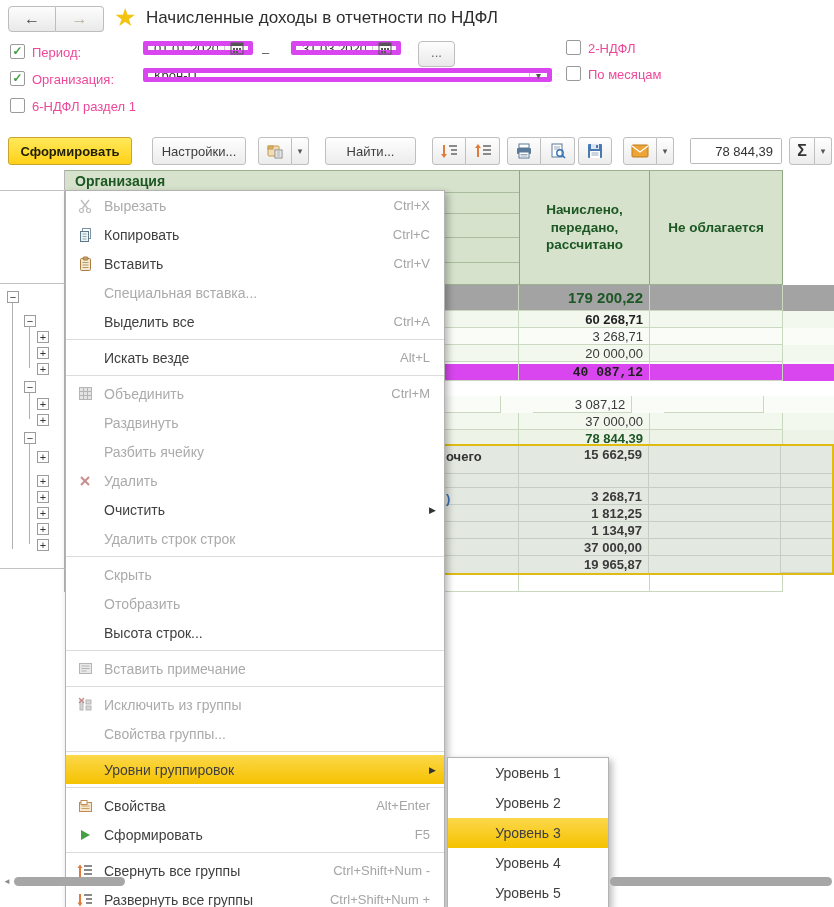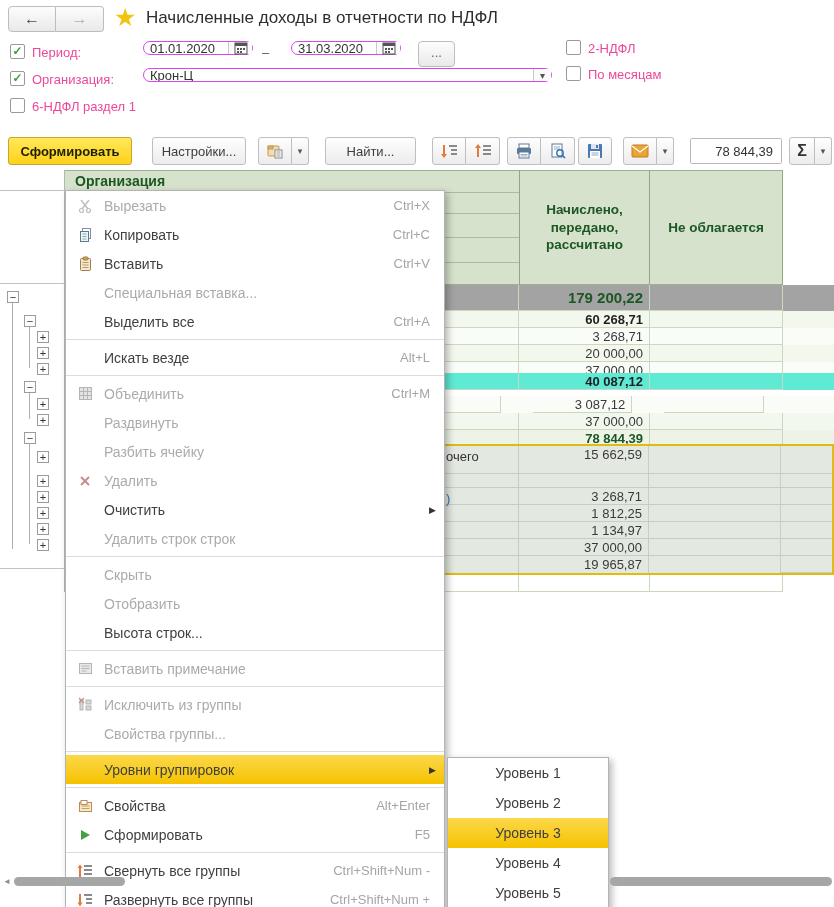--- a/index.html
+++ b/index.html
@@ -14,21 +14,21 @@
   .navbtn.first { border-radius:4px 0 0 4px; }
   .navbtn.last  { border-radius:0 4px 4px 0; border-left:none; color:#b9b09a; }
   .navbtn.first { color:#4a4a4a; }
   .star { position:absolute; left:114px; top:3px; font-size:25px; color:#f2c40f; }
   .pagetitle { position:absolute; left:146px; top:8px; font-size:17px; color:#2e2e2e; }
 
   
   .chk { position:absolute; width:15px; height:15px; border:1px solid #9a9a9a; border-radius:2px; background:#fff;
          font-size:12px; line-height:13px; text-align:center; color:#3e9b3e; font-weight:bold; }
   .lbl { position:absolute; color:#ec4899; }
-  .field { position:absolute; height:14px; border:1px solid #d946ef; border-radius:8px; background:#fff; display:flex; }
+  .field { position:absolute; height:14px; border:5px solid #d946ef; border-radius:2px; background:#fff; display:flex; }
   .field input { border:none; outline:none; flex:1; padding:0 6px; font:inherit; color:#333; background:transparent; min-width:0; }
   .fbtn { width:24px; border-left:1px solid #c9c9c9; display:flex; align-items:center; justify-content:center; background:#fafafa; }
   .combo-arrow { width:18px; border-left:1px solid #c9c9c9; display:flex; align-items:center; justify-content:center;
                  color:#555; font-size:10px; background:#fafafa; }
   .dash { position:absolute; color:#555; }
   .morebtn { position:absolute; width:37px; height:26px; border:1px solid #bdbdbd; border-radius:4px;
              background:linear-gradient(#fdfdfd,#e9e9e9); color:#666; text-align:center; line-height:22px; }
 
   
   .tb { position:absolute; top:137px; height:28px; border:1px solid #bfbfbf; border-radius:3px;
@@ -62,21 +62,21 @@
   .cell { border-bottom:1px solid #cbd8c0; height:100%; }
   .c-strip { width:74px; border-right:1px solid #cbd8c0; }
   .c-num { width:131px; border-right:1px solid #cbd8c0; text-align:right; padding:1px 6px 0 0; }
   .c-ex { width:133px; border-right:1px solid #cbd8c0; }
   .c-extra { width:51px; border-bottom:none; }
   .v-bold { font-weight:bold; color:#1f1f1f; }
   .v-green { font-weight:bold; color:#1c5724; }
   .v-big { font-weight:bold; color:#1c5724; font-size:15px; }
   .selblock { position:absolute; left:445px; top:274px; width:389px; height:131px; background:#e3e8e0;
               border-top:2px solid #e0bc12; border-bottom:2px solid #e0bc12; border-right:2px solid #e0bc12; }
-  .selrow { display:flex; width:100%; }
+  .selrow { display:flex; width:100%;font-weight:bold; }
   .selrow .cell { border-bottom:1px solid #c6cec3; }
   .selrow .c-strip, .selrow .c-ex { border-right:1px solid #c6cec3; }
   .selrow .c-num { border-right:1px solid #c6cec3; }
   .partial { position:absolute; left:1px; top:3px; color:#333; }
   .partialblue { color:#3b6fb5; }
 
   
   .tbox { position:absolute; width:12px; height:12px; border:1px solid #9c9c9c; background:#fdfdfd;
           font-size:11px; line-height:10px; text-align:center; color:#333; }
   .vline { position:absolute; width:1px; background:#b0b0b0; }
@@ -321,21 +321,21 @@
         <div class="cell c-num">20 000,00</div>
         <div class="cell c-ex"></div>
         <div class="cell c-extra"></div>
     </div>
     <div class="trow" style="top:192px; height:17px; background:#fafcf8;">
       <div class="cell c-strip"></div>
         <div class="cell c-num">37 000,00</div>
         <div class="cell c-ex"></div>
         <div class="cell c-extra"></div>
     </div>
-    <div class="trow" style="top:203px; height:17px; background:#5eead4;">
+    <div class="trow" style="top:194px; height:17px; background:#d946ef;font-family:Liberation Mono, monospace;">
       <div class="cell c-strip"></div>
         <div class="cell c-num v-bold">40 087,12</div>
         <div class="cell c-ex"></div>
         <div class="cell c-extra"></div>
     </div>
     <div class="trow" style="top:226px; height:17px; background:#fafcf8;gap:32px;">
       <div class="cell c-strip"></div>
         <div class="cell c-num">3 087,12</div>
         <div class="cell c-ex"></div>
         <div class="cell c-extra"></div>

